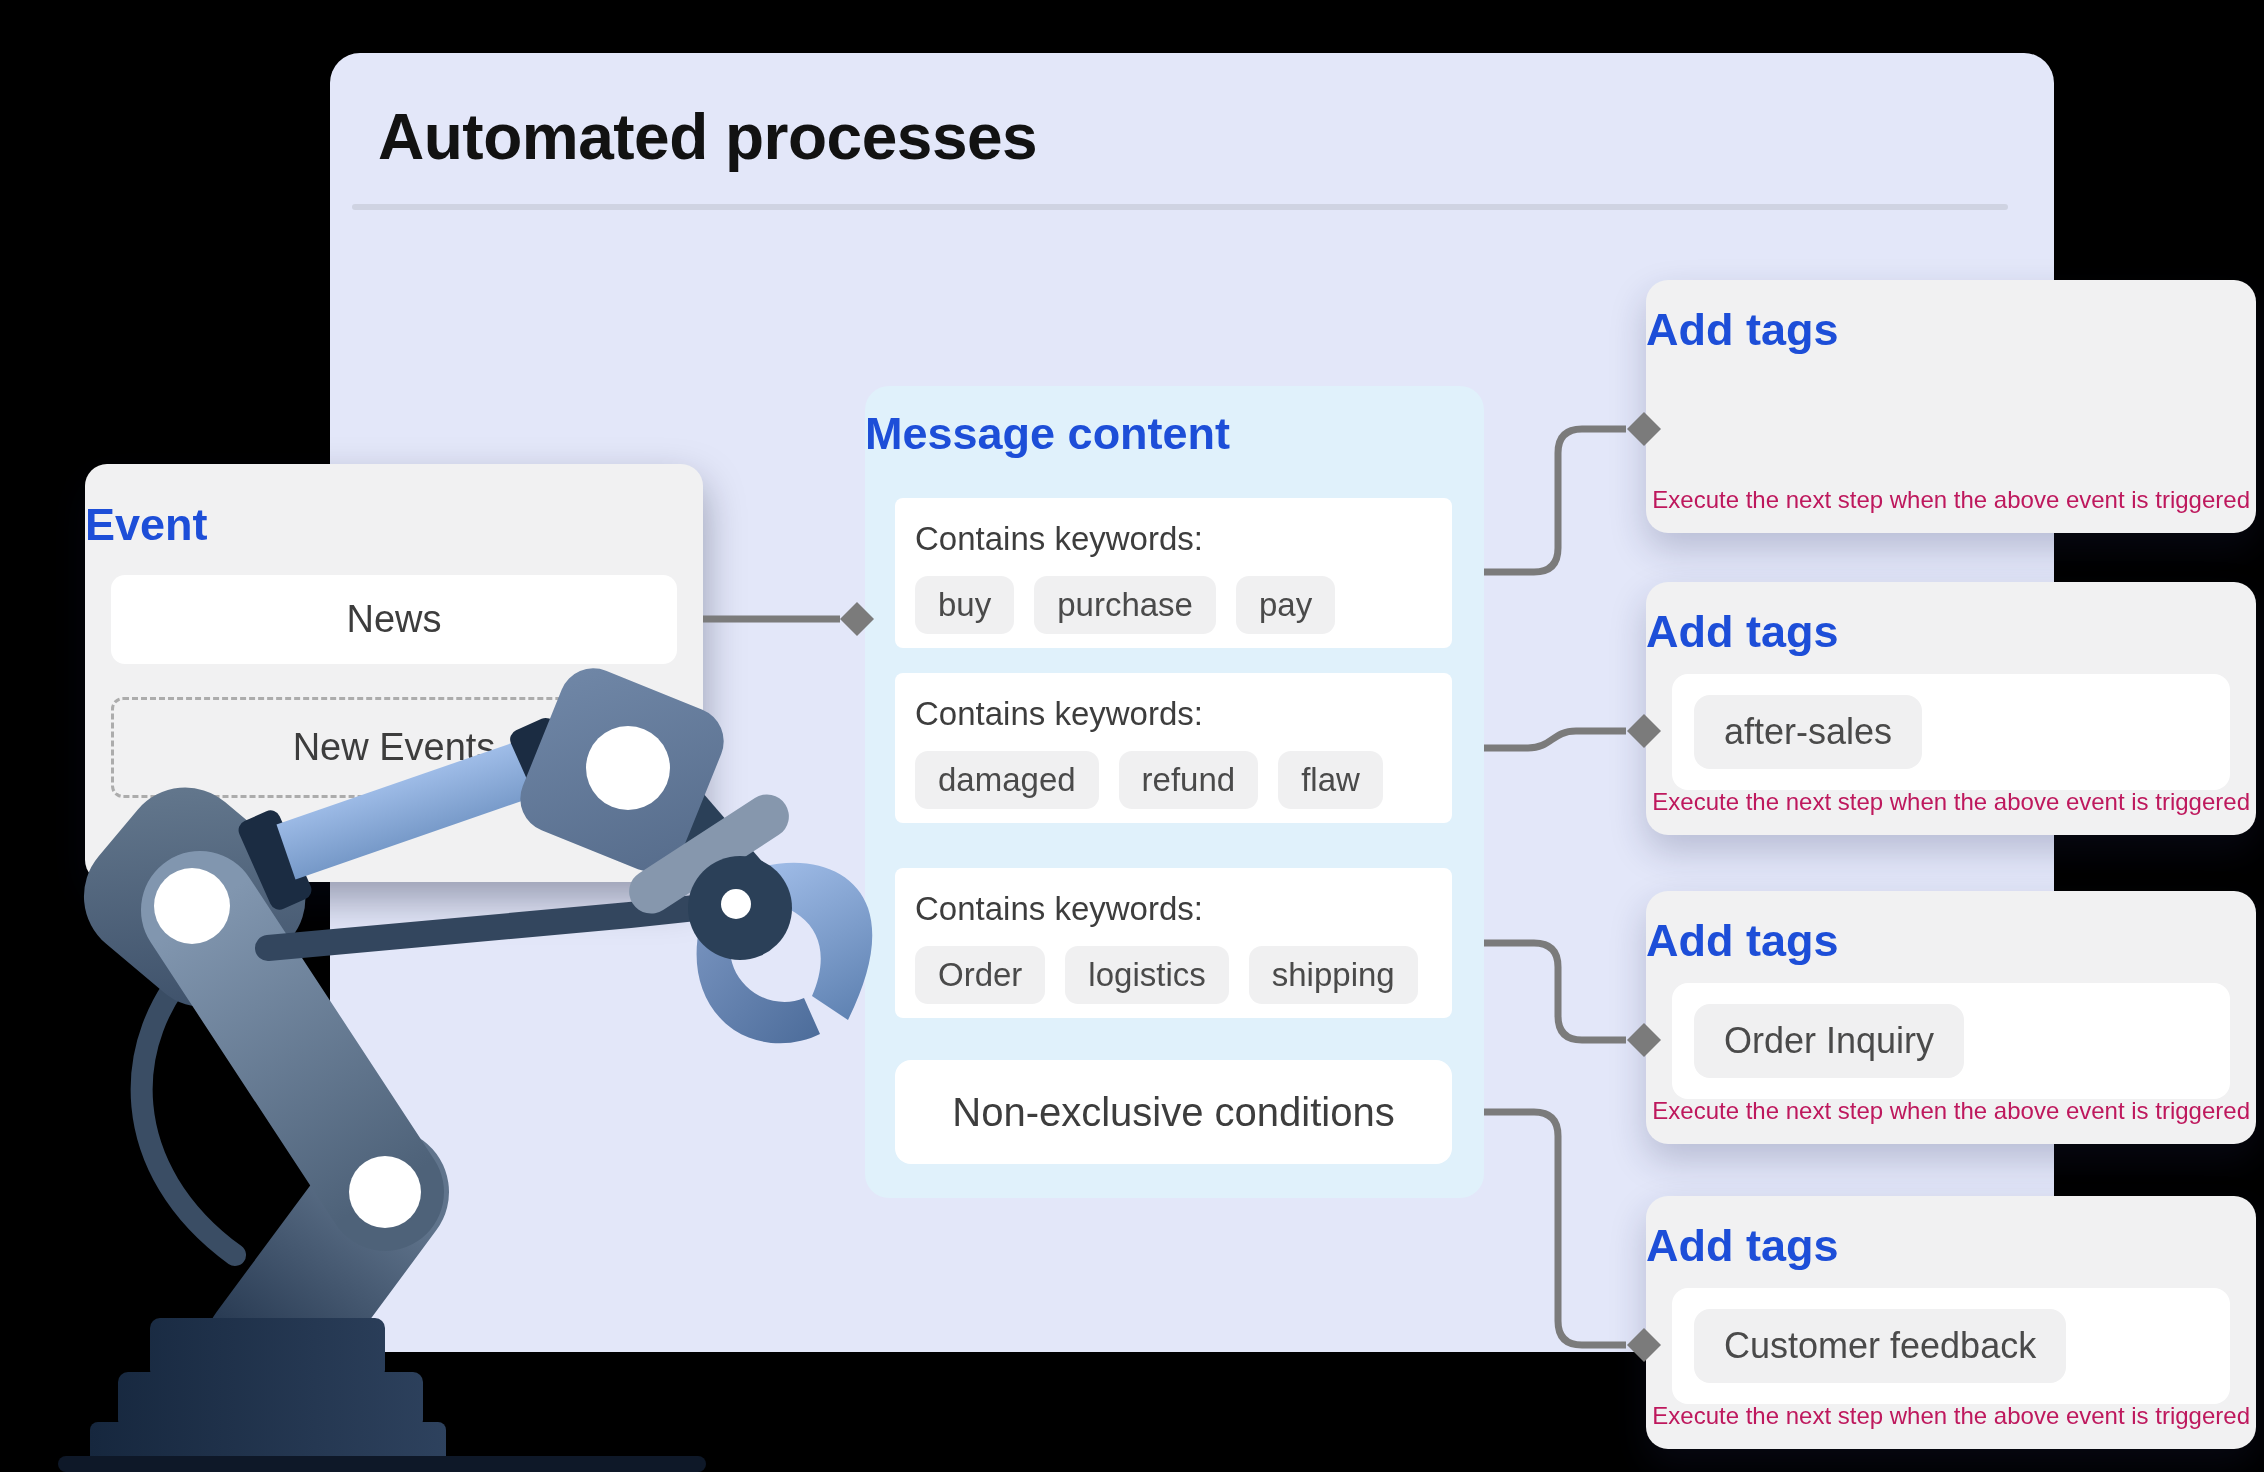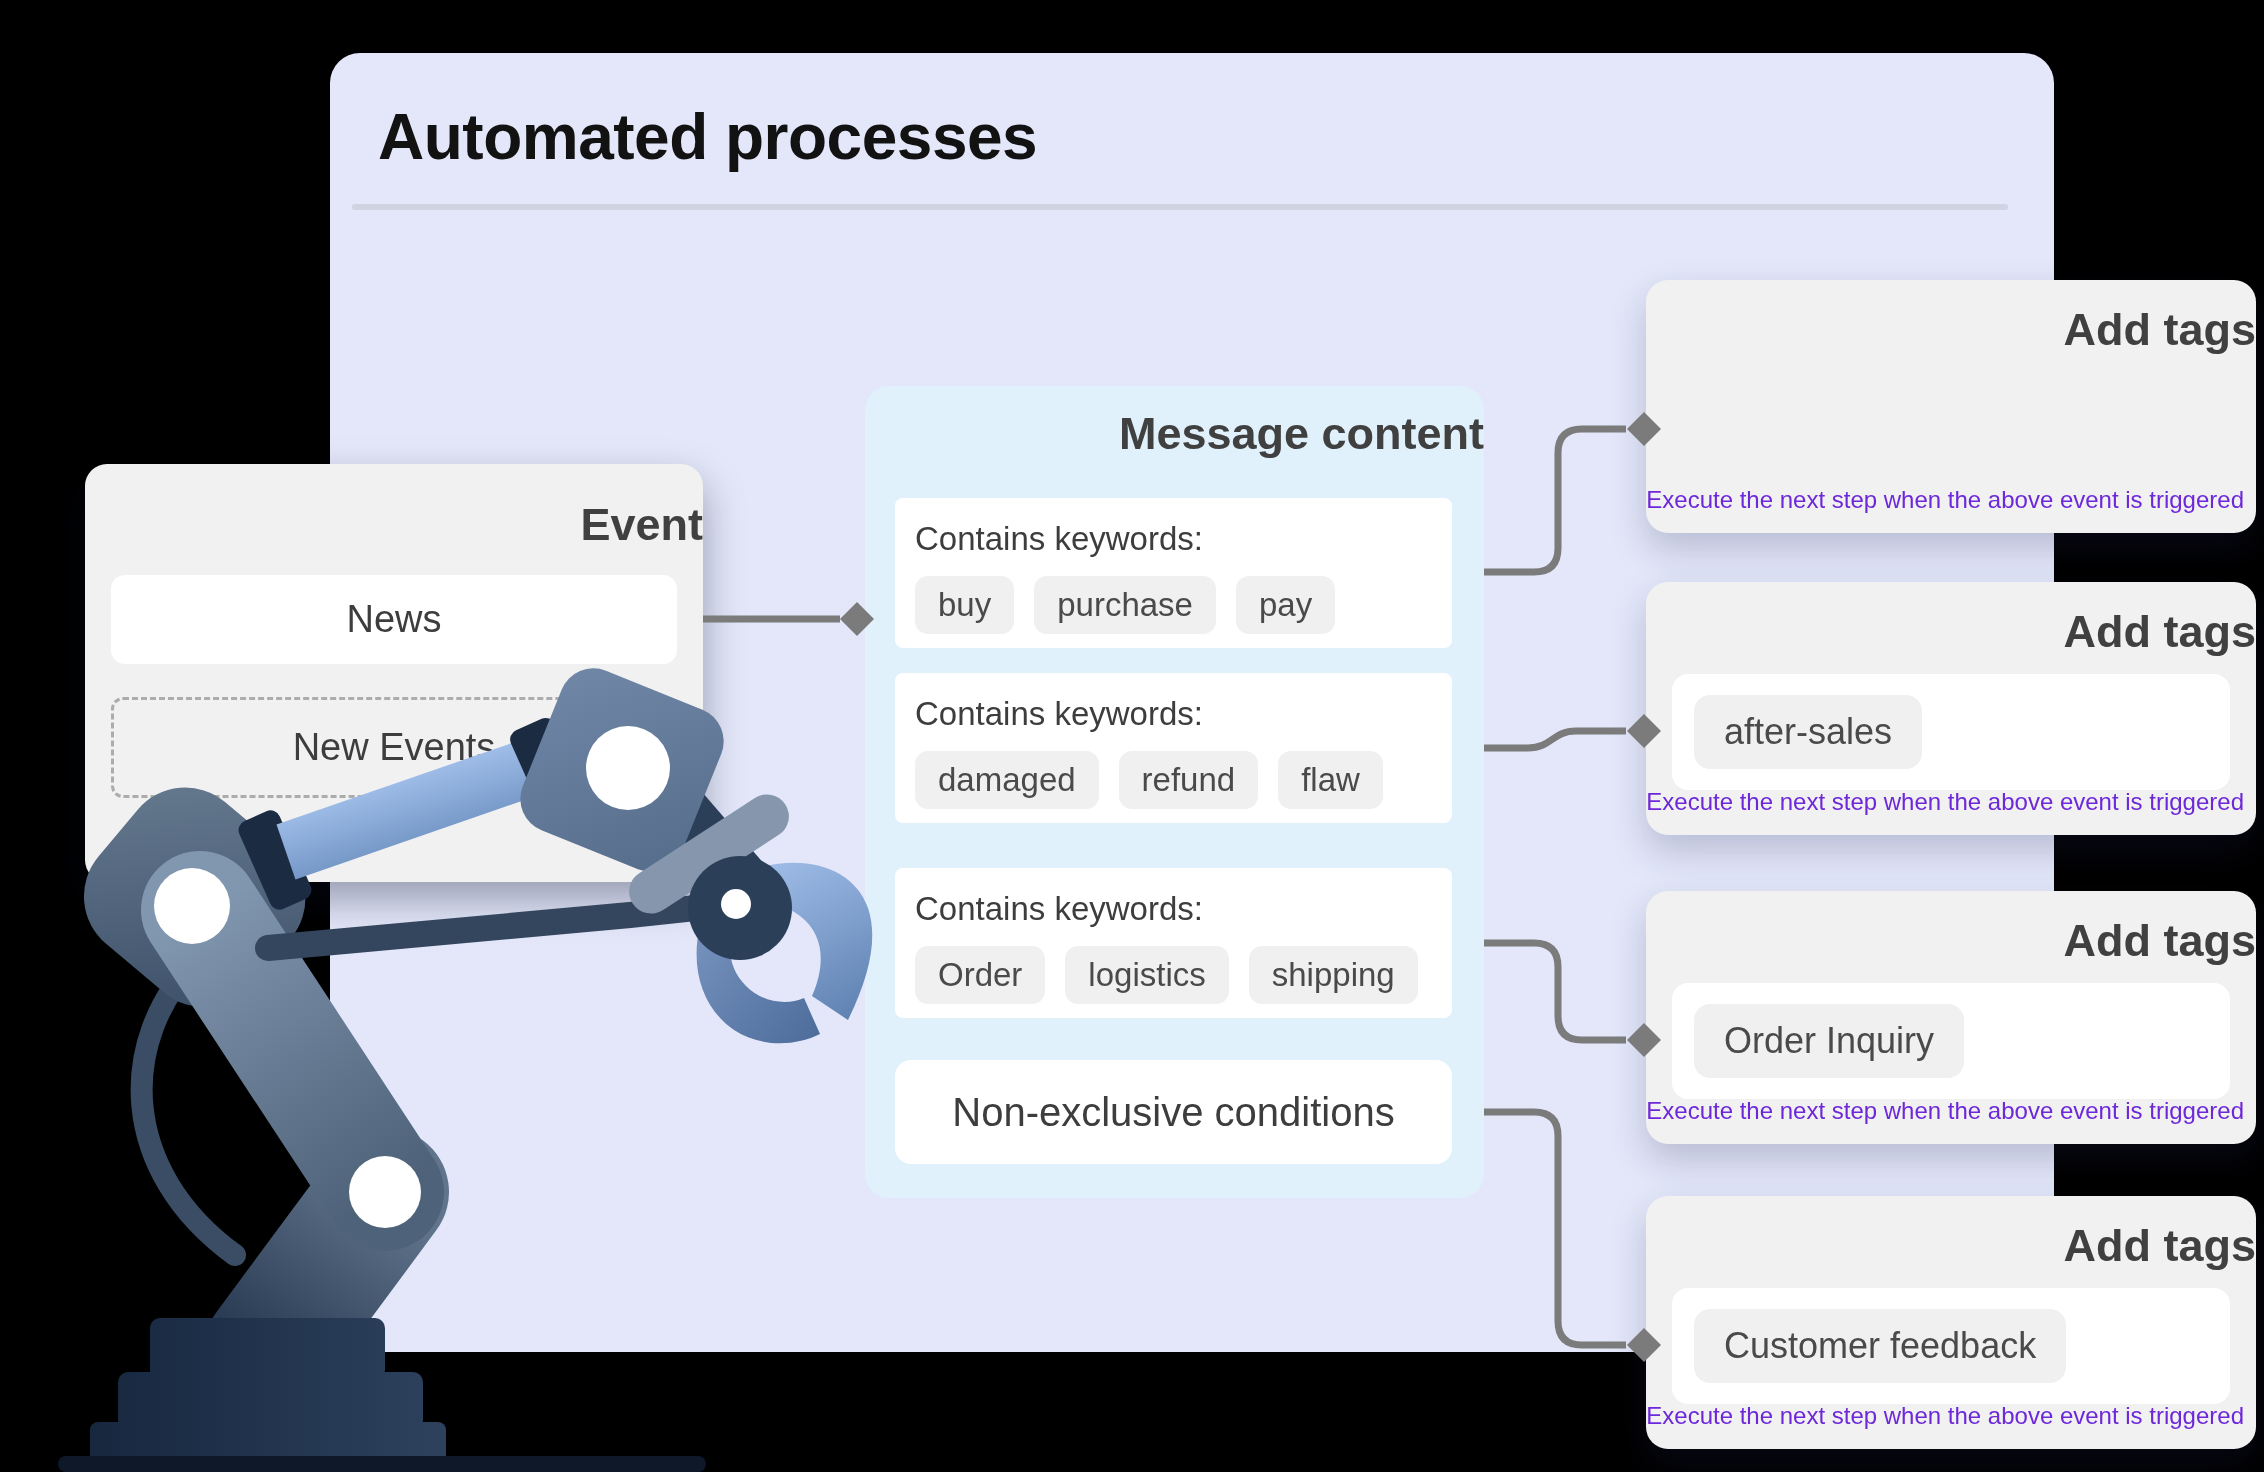--- a/index.html
+++ b/index.html
@@ -20,21 +20,21 @@
     position:absolute;left:22px;top:151px;width:1656px;height:6px;
     background:#CFD3E2;border-radius:3px;
   }
   
   .event-card{
     position:absolute;left:85px;top:464px;width:618px;height:418px;
     background:#F1F1F2;border-radius:22px;z-index:1;
     box-shadow:0 18px 40px rgba(10,15,40,.35);
   }
   .card-title{
-    text-align:right;font-weight:bold;font-size:45px;color:#404040;
+    text-align:left;font-weight:bold;font-size:45px;color:#1d4ed8;
   }
   .event-card .card-title{padding-top:35px;}
   .event-item{
     position:absolute;left:26px;width:566px;display:flex;align-items:center;justify-content:center;
     font-size:38px;color:#3D3D3D;box-sizing:border-box;
   }
   .event-item.solid{top:111px;height:89px;background:#fff;border-radius:14px;}
   .event-item.dashed{top:233px;height:101px;border:3px dashed #ACACAC;border-radius:12px;background:transparent;}
   
   .message-panel{
@@ -66,21 +66,21 @@
   .tag-card .card-title{padding-top:24px;}
   .tag-box{
     position:absolute;left:26px;top:92px;width:558px;height:116px;background:#fff;border-radius:16px;
     display:flex;align-items:center;padding-left:22px;box-sizing:border-box;
   }
   .tag-pill{
     background:#F0F0F1;border-radius:16px;height:74px;line-height:74px;
     padding:0 30px;font-size:36px;color:#4A4A4A;white-space:nowrap;
   }
   .tag-note{
-    position:absolute;right:12px;top:206px;font-size:24px;color:#6d28d9;
+    position:absolute;right:6px;top:206px;font-size:24px;color:#be185d;
   }
   
   .overlay{position:absolute;left:0;top:0;width:2264px;height:1472px;pointer-events:none;}
   .robot{z-index:2;}
   .connectors{z-index:3;}
 </style>
 </head>
 <body>
 
 <div class="main-panel">

